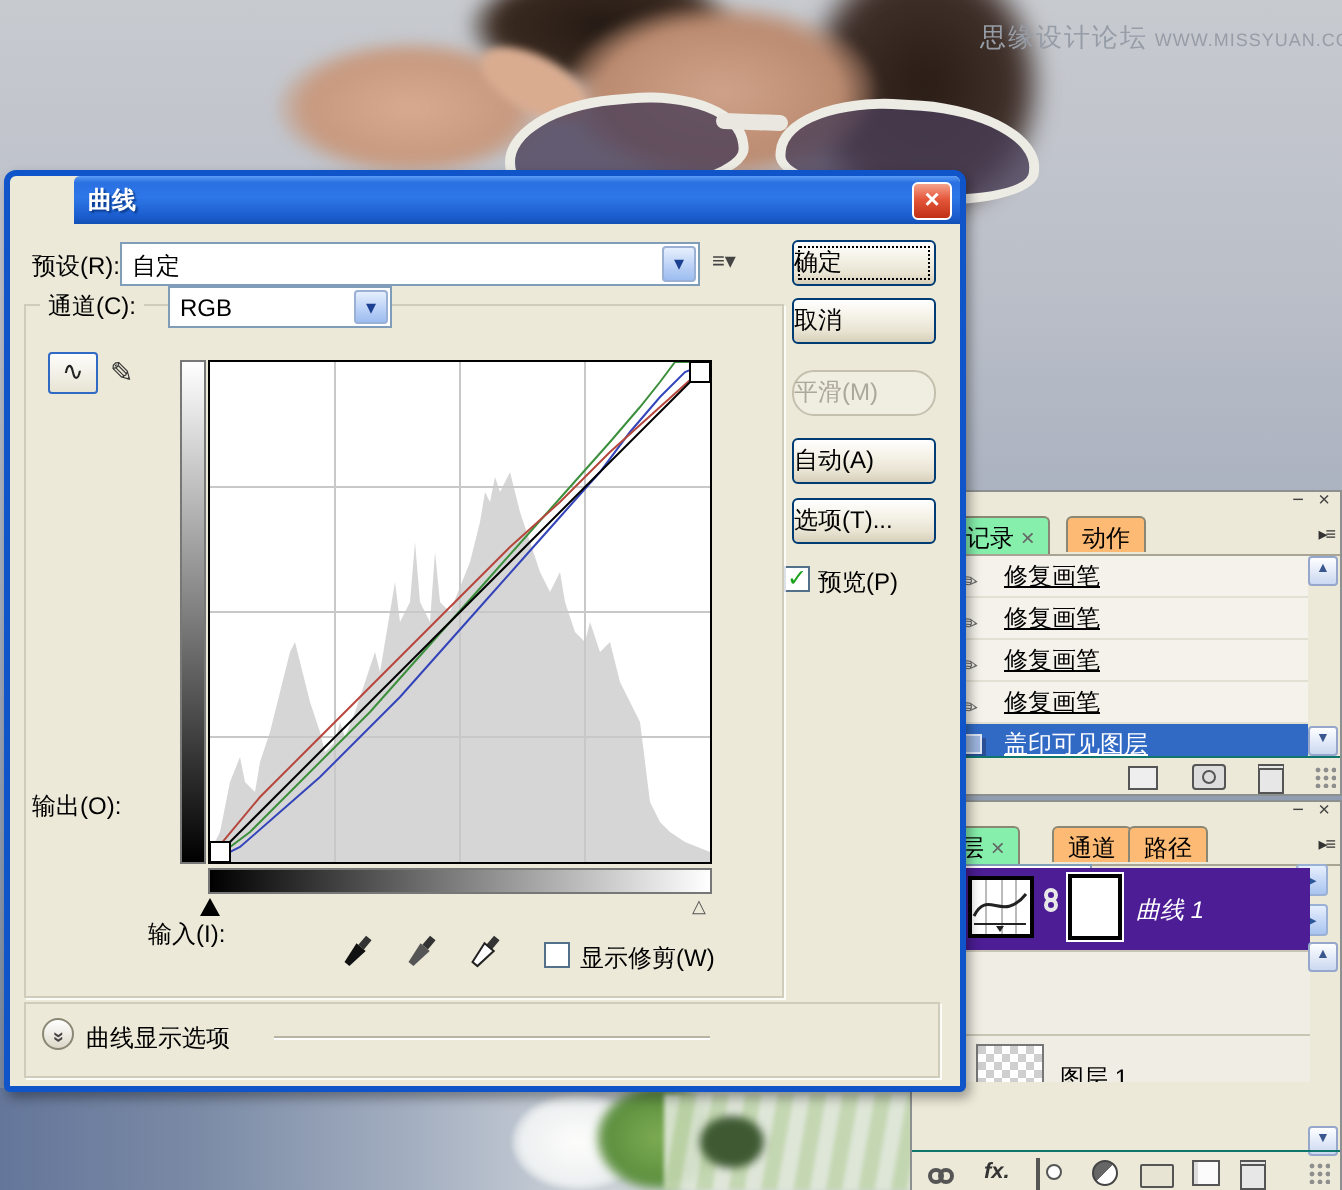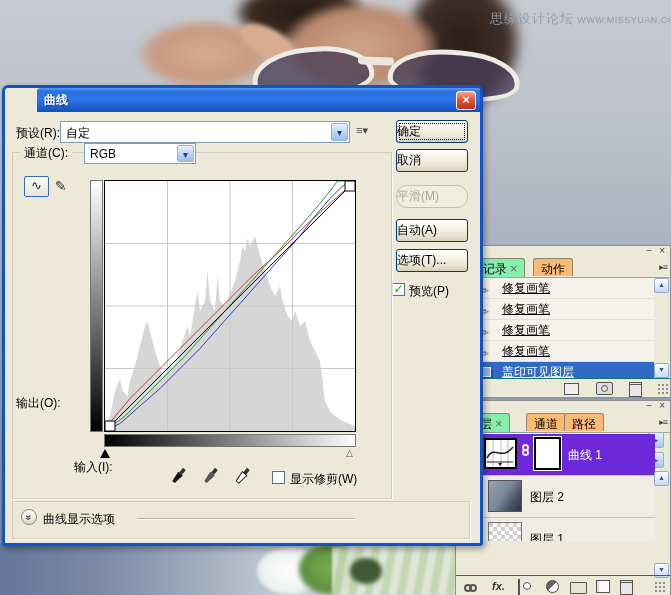--- a/index.html
+++ b/index.html
@@ -90,21 +90,21 @@
   .mini-cam i{position:absolute;left:4px;top:1.5px;width:5px;height:5px;border:1px solid #555;border-radius:50%;}
   .mini-trash{position:absolute;width:11px;height:11px;border:1px solid #555;border-top:3px double #555;background:#e7e7e7;}
   .grip{position:absolute;width:11px;height:11px;background-image:radial-gradient(#8e8e8e 1px,transparent 1.4px);background-size:4px 4px;}
 
   .layer-rows{position:relative;height:107px;background:#f0eee4;overflow:hidden;}
   .layer-row{position:relative;height:41px;border-bottom:1px solid #c9c5b5;display:flex;}
   .eye-cell{width:25px;border-right:1px solid #9a968a;background:#ece9d8;position:relative;flex:0 0 25px;}
   .eye{position:absolute;left:4px;top:14px;width:16px;height:11px;border:1px solid #333;border-radius:50%;background:#fff;}
   .eye i{position:absolute;left:5px;top:2px;width:5px;height:5px;background:#222;border-radius:50%;}
   .lr-content{position:relative;flex:1;}
-  .layer-row.sel .lr-content{background:#6d28d9;color:#fff;}
+  .layer-row.sel .lr-content{background:#4c1d95;color:#fff;font-style:italic;}
   .adj-thumb{position:absolute;left:2px;top:4px;width:33px;height:31px;background:#fff;border:2px solid #000;box-sizing:border-box;}
   .mask-thumb{position:absolute;left:52px;top:3px;width:27px;height:33px;background:#fff;border:2px solid #000;box-sizing:border-box;box-shadow:0 0 0 1px #fff;}
   .vlink{position:absolute;left:40px;top:12px;}
   .ringv{display:block;width:7px;height:7px;border:2px solid #e8e8e8;border-radius:50%;box-sizing:border-box;margin-top:-2px;}
   .layer-row:not(.sel) .ringv{border-color:#555;}
   .img-thumb{position:absolute;left:6px;top:4px;width:34px;height:32px;border:1px solid #555;box-sizing:border-box;
      background:linear-gradient(125deg,#97a2b2 0%,#7b899c 45%,#4a5160 75%,#2e333d 100%);}
   .checker-thumb{position:absolute;left:6px;top:4px;width:34px;height:32px;border:1px solid #777;box-sizing:border-box;
      background:repeating-conic-gradient(#fff 0% 25%,#cfcfcf 0% 50%) 0 0/8px 8px;}
   .lr-label{position:absolute;left:86px;top:13px;white-space:nowrap;}
@@ -264,24 +264,20 @@
             </span>
             <span class="mask-thumb"></span>
             <span class="lr-label">曲线 1</span>
           </span>
         </div>
         <div class="layer-row">
           <span class="eye-cell">
             <span class="eye">
               <i></i>
             </span>
-          </span>
-          <span class="lr-content">
-            <span class="img-thumb"></span>
-            <span class="lbl2">图层 2</span>
           </span>
         </div>
         <div class="layer-row">
           <span class="eye-cell">
             <span class="eye">
               <i></i>
             </span>
           </span>
           <span class="lr-content">
             <span class="checker-thumb"></span>

